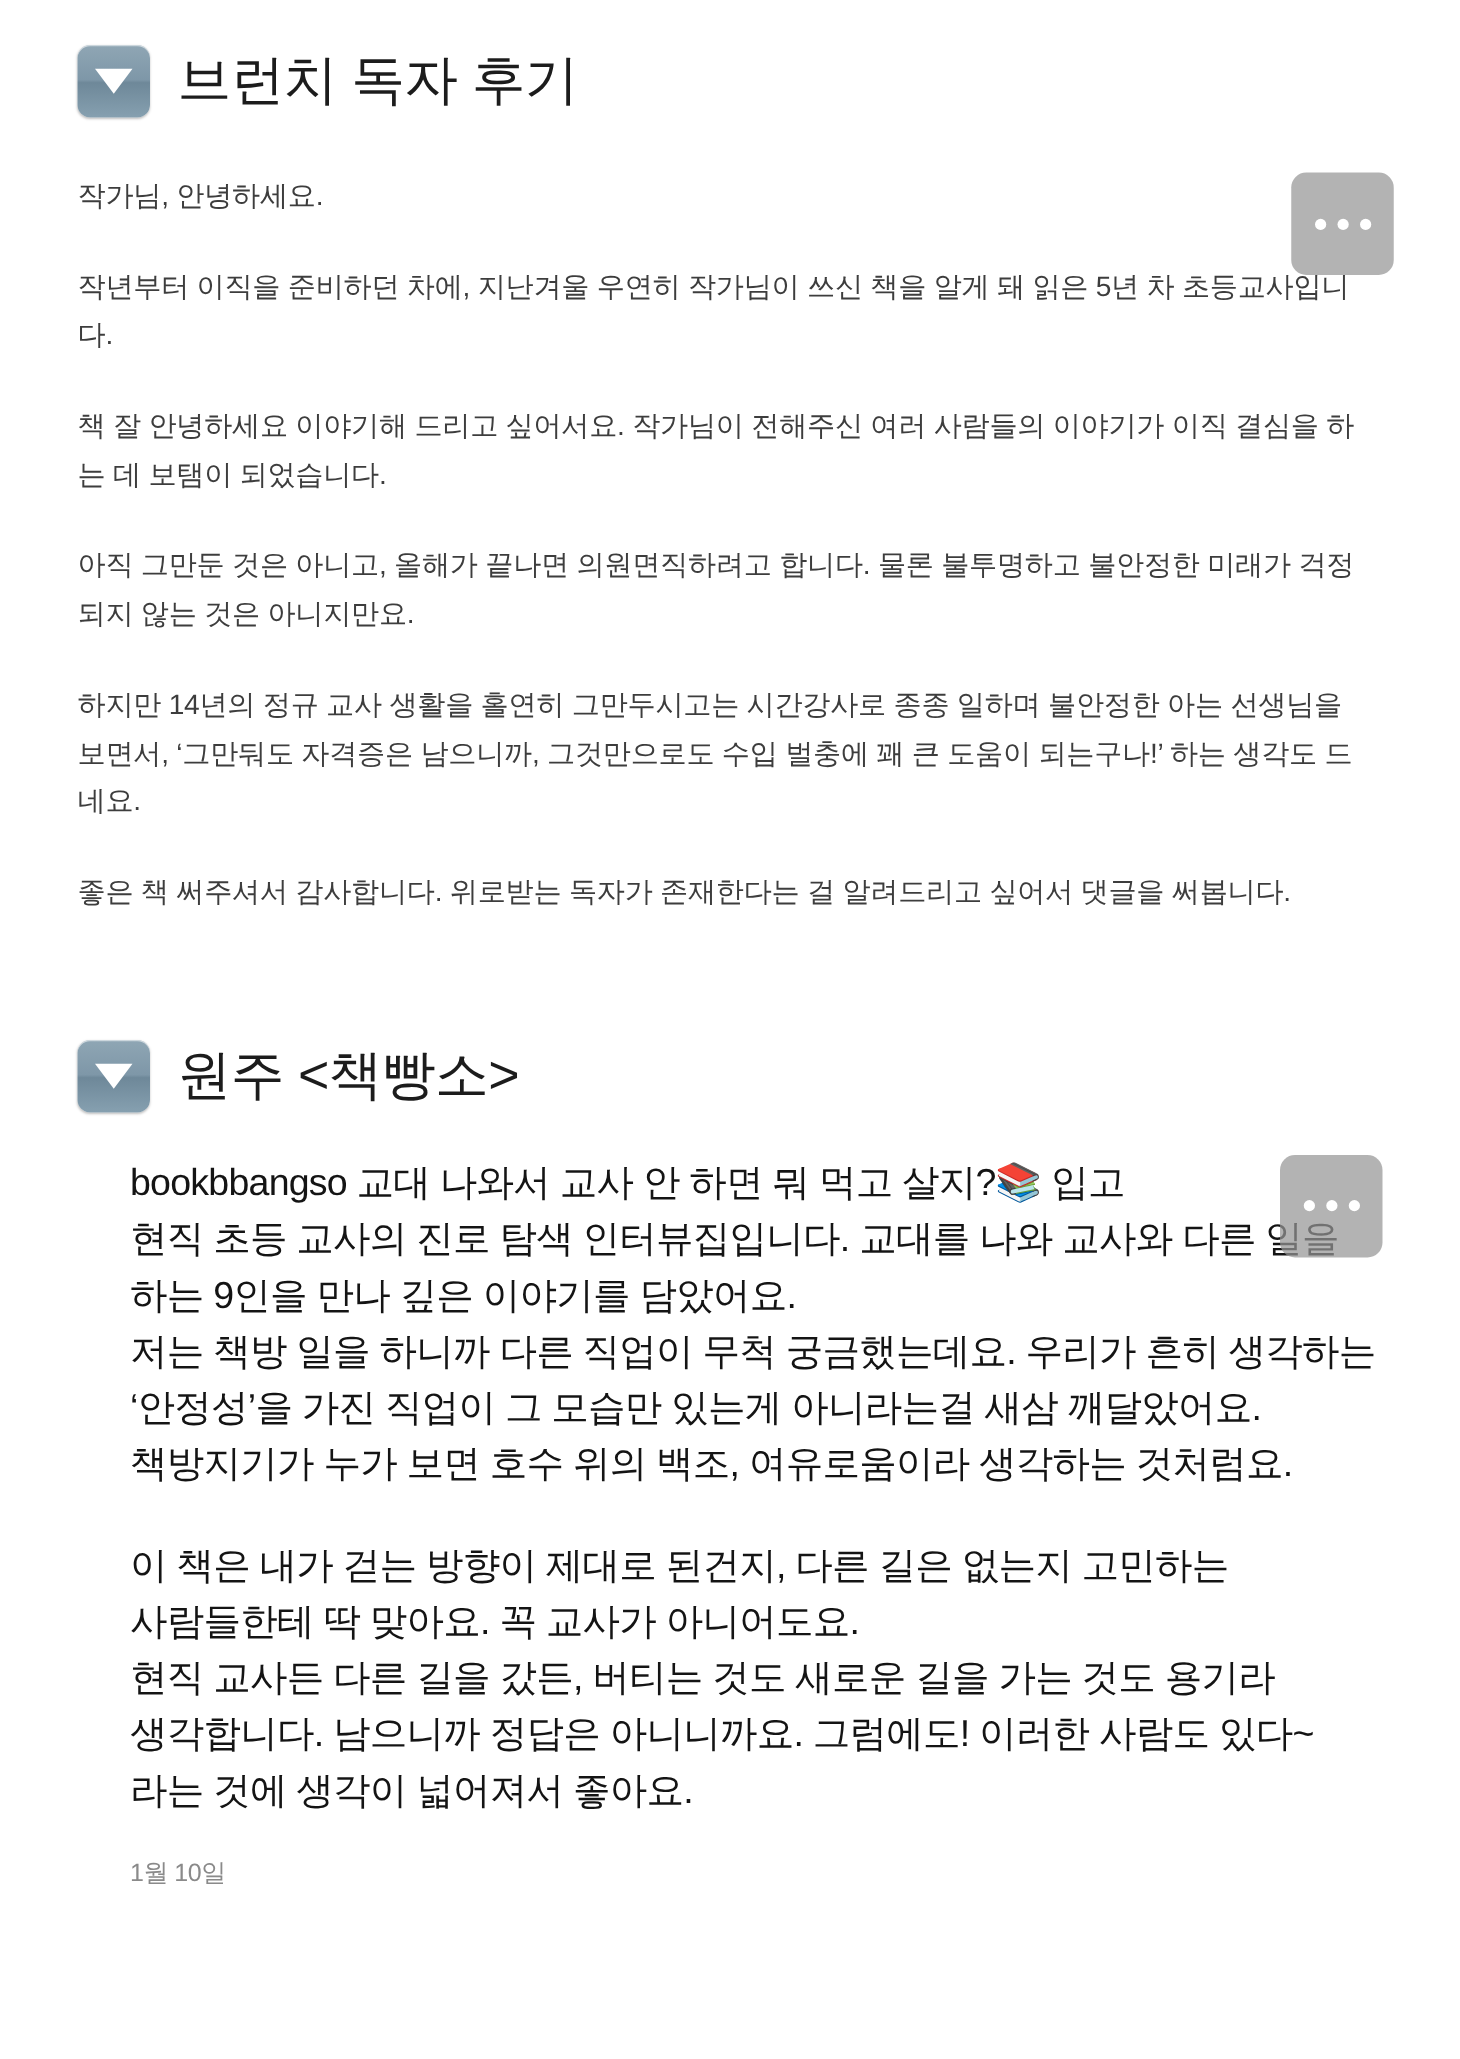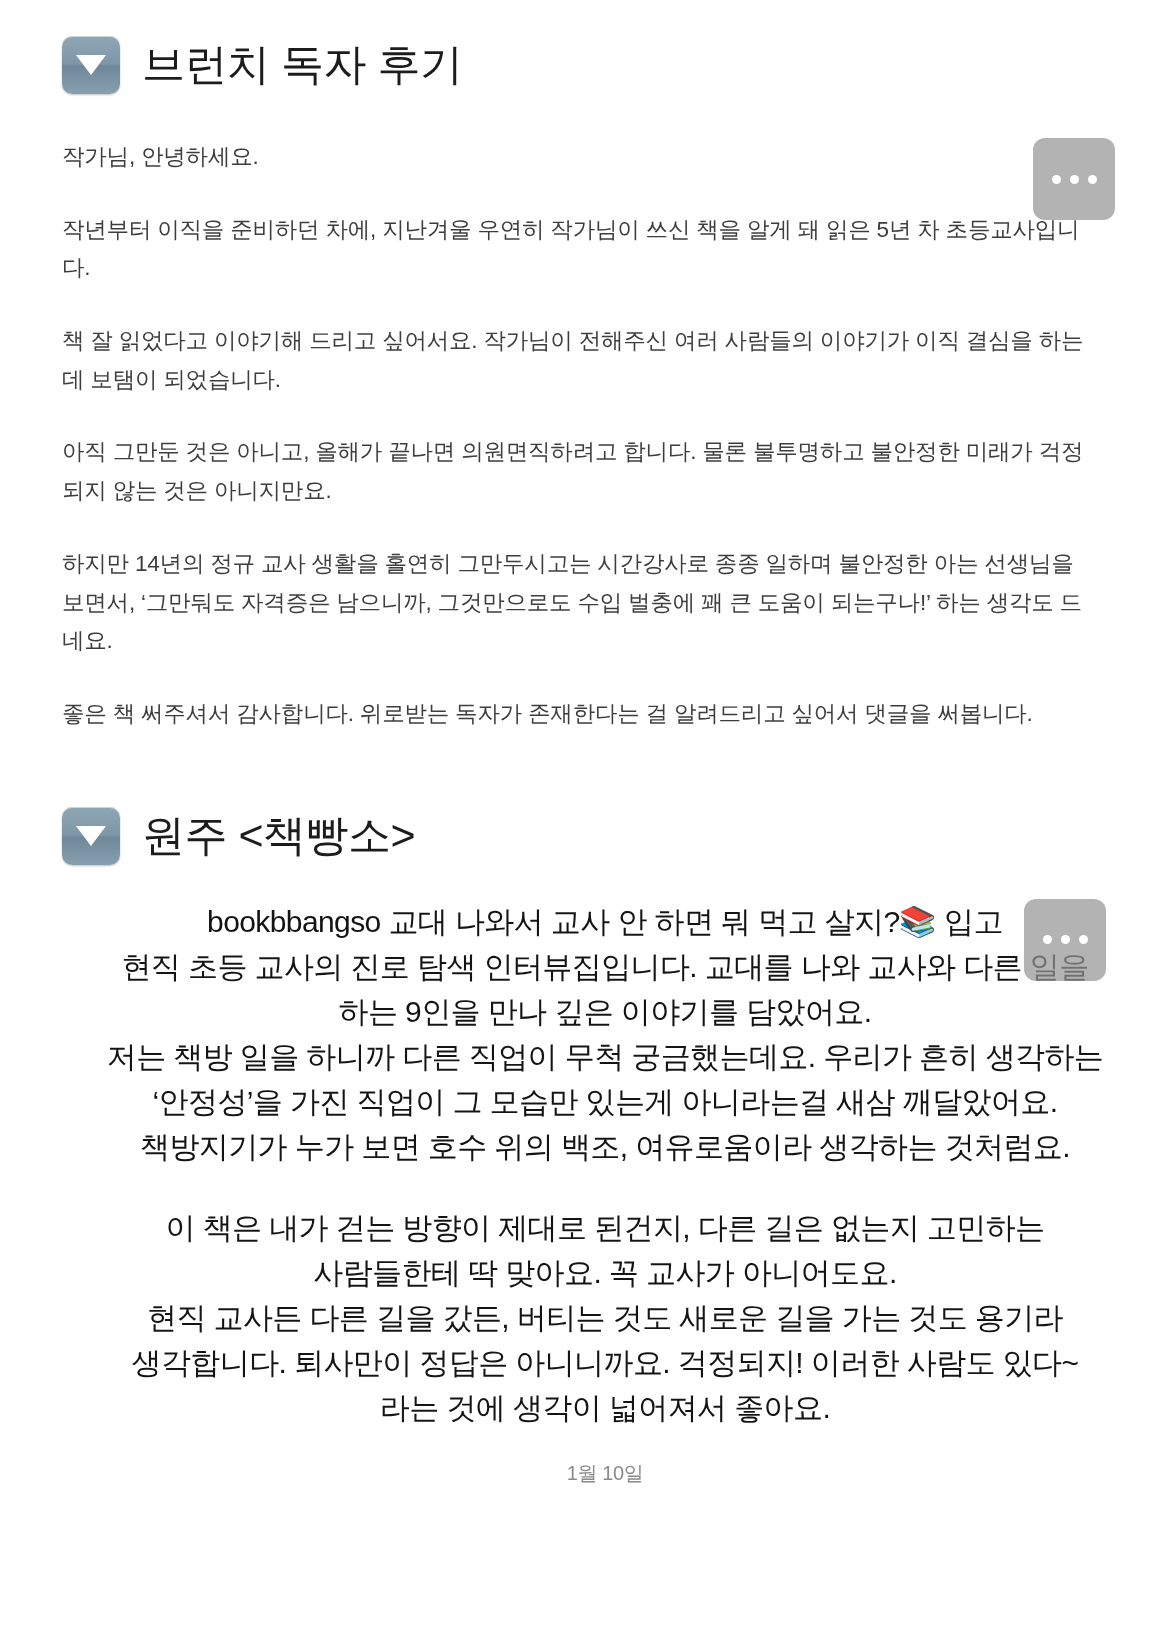--- a/index.html
+++ b/index.html
@@ -88,23 +88,22 @@
     height: 9px;
     border-radius: 50%;
     background: #ffffff;
     display: block;
   }
   #dots-1 { top: 0px; right: -9px; }
   #dots-2 { top: 0px; right: 0px; }
 
   
   .section-two {
-    margin-top: 73px;
+    margin-top: 98px;
     position: relative;
-    text-align: center;
   }
   .section-two .section-title {
     font-size: 43px;
   }
   .post-body {
     margin-top: 34px;
     position: relative;
     padding-left: 42px;
   }
   .post-text {
@@ -142,21 +141,21 @@
     </div>
 
     <div class="review-block">
       <div class="dots-btn" id="dots-1">
         <span></span>
         <span></span>
         <span></span>
       </div>
       <p>작가님, 안녕하세요.</p>
       <p>작년부터 이직을 준비하던 차에, 지난겨울 우연히 작가님이 쓰신 책을 알게 돼 읽은 5년 차 초등교사입니다.</p>
-      <p>책 잘 읽었다고 이야기해 드리고 싶어서요. 작가님이 전해주신 여러 사람들의 이야기가 이직 결심을 하는 데 보탬이 되었습니다.</p>
+      <p>책 잘 안녕하세요 이야기해 드리고 싶어서요. 작가님이 전해주신 여러 사람들의 이야기가 이직 결심을 하는 데 보탬이 되었습니다.</p>
       <p>아직 그만둔 것은 아니고, 올해가 끝나면 의원면직하려고 합니다. 물론 불투명하고 불안정한 미래가 걱정되지 않는 것은 아니지만요.</p>
       <p>하지만 14년의 정규 교사 생활을 홀연히 그만두시고는 시간강사로 종종 일하며 불안정한 아는 선생님을 보면서, ‘그만둬도 자격증은 남으니까, 그것만으로도 수입 벌충에 꽤 큰 도움이 되는구나!’ 하는 생각도 드네요.</p>
       <p>좋은 책 써주셔서 감사합니다. 위로받는 독자가 존재한다는 걸 알려드리고 싶어서 댓글을 써봅니다.</p>
     </div>
   </div>
 
   <div class="section-two">
     <div class="section-head">
       <div class="arrow-badge">
         <div class="tri"></div>
@@ -171,19 +170,19 @@
         <span></span>
       </div>
 
       <div class="post-text"><span class="username">bookbbangso</span><span> 교대 나와서 교사 안 하면 뭐 먹고 살지?📚 입고
 현직 초등 교사의 진로 탐색 인터뷰집입니다. 교대를 나와 교사와 다른 일을 하는 9인을 만나 깊은 이야기를 담았어요.
 저는 책방 일을 하니까 다른 직업이 무척 궁금했는데요. 우리가 흔히 생각하는 ‘안정성’을 가진 직업이 그 모습만 있는게 아니라는걸 새삼 깨달았어요. 책방지기가 누가 보면 호수 위의 백조, 여유로움이라 생각하는 것처럼요.</span></div>
 
       <div class="para-gap"></div>
 
       <div class="post-text">이 책은 내가 걷는 방향이 제대로 된건지, 다른 길은 없는지 고민하는 사람들한테 딱 맞아요. 꼭 교사가 아니어도요.
-현직 교사든 다른 길을 갔든, 버티는 것도 새로운 길을 가는 것도 용기라 생각합니다. 퇴사만이 정답은 아니니까요. 걱정되지! 이러한 사람도 있다~라는 것에 생각이 넓어져서 좋아요.</div>
+현직 교사든 다른 길을 갔든, 버티는 것도 새로운 길을 가는 것도 용기라 생각합니다. 남으니까 정답은 아니니까요. 그럼에도! 이러한 사람도 있다~라는 것에 생각이 넓어져서 좋아요.</div>
 
       <div class="post-date">1월 10일</div>
     </div>
   </div>
 
 </div>
 
 </body></html>

